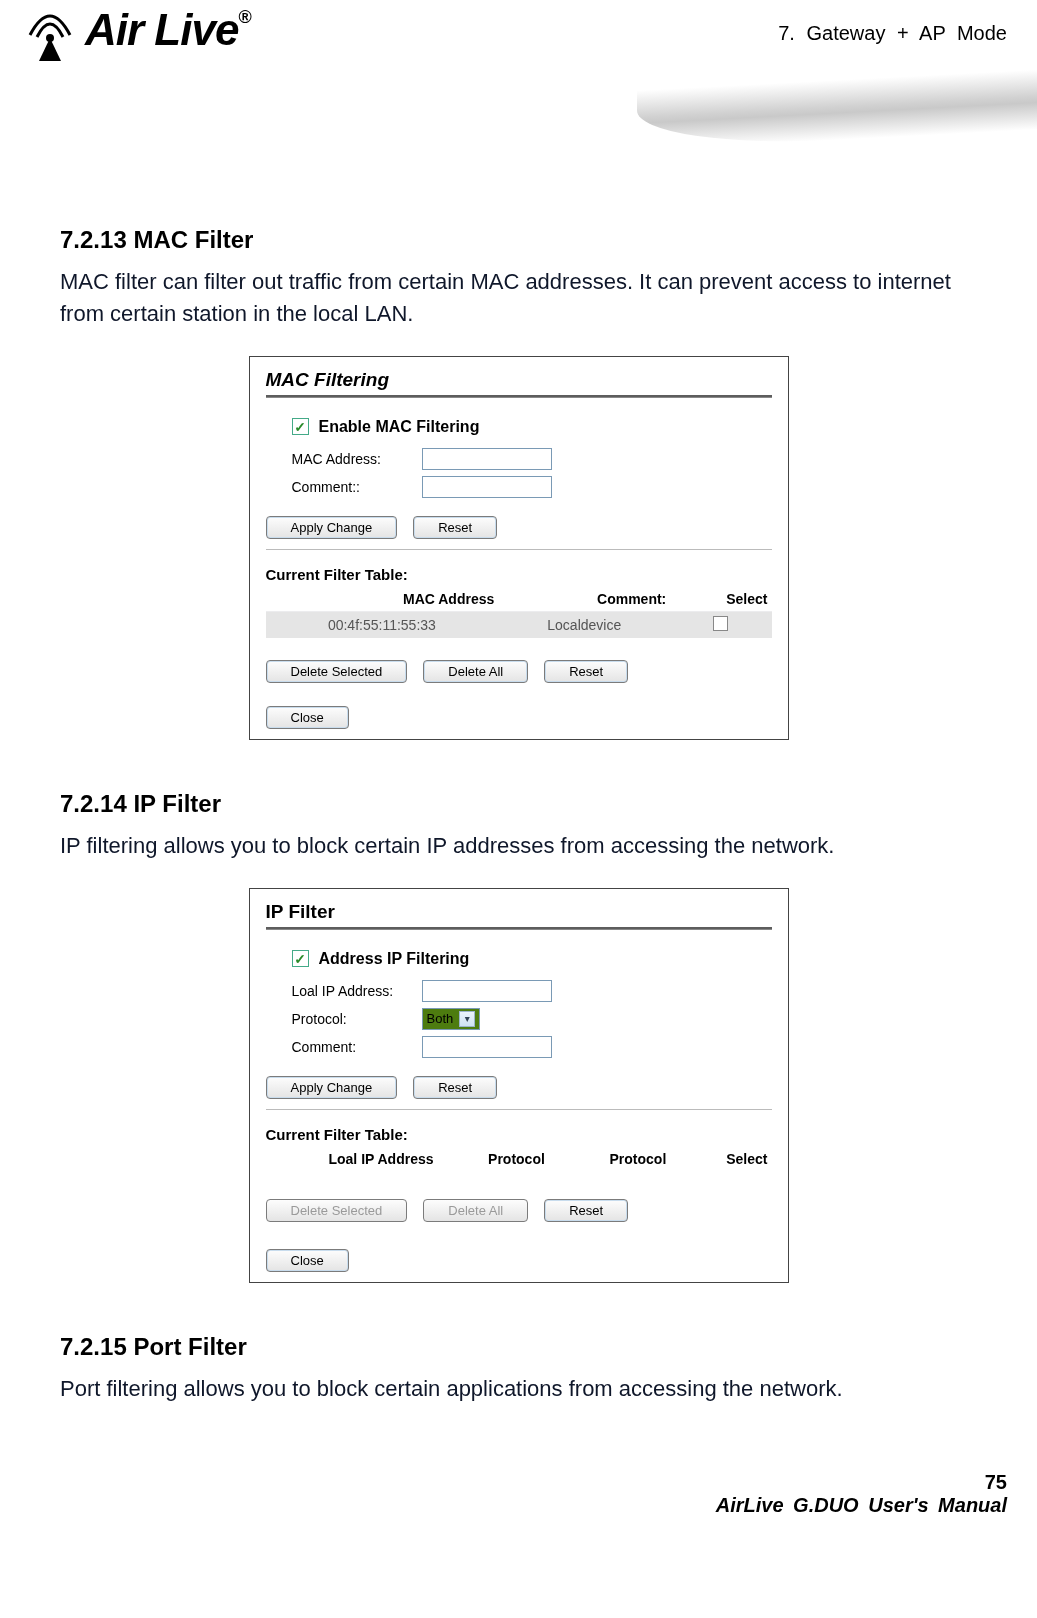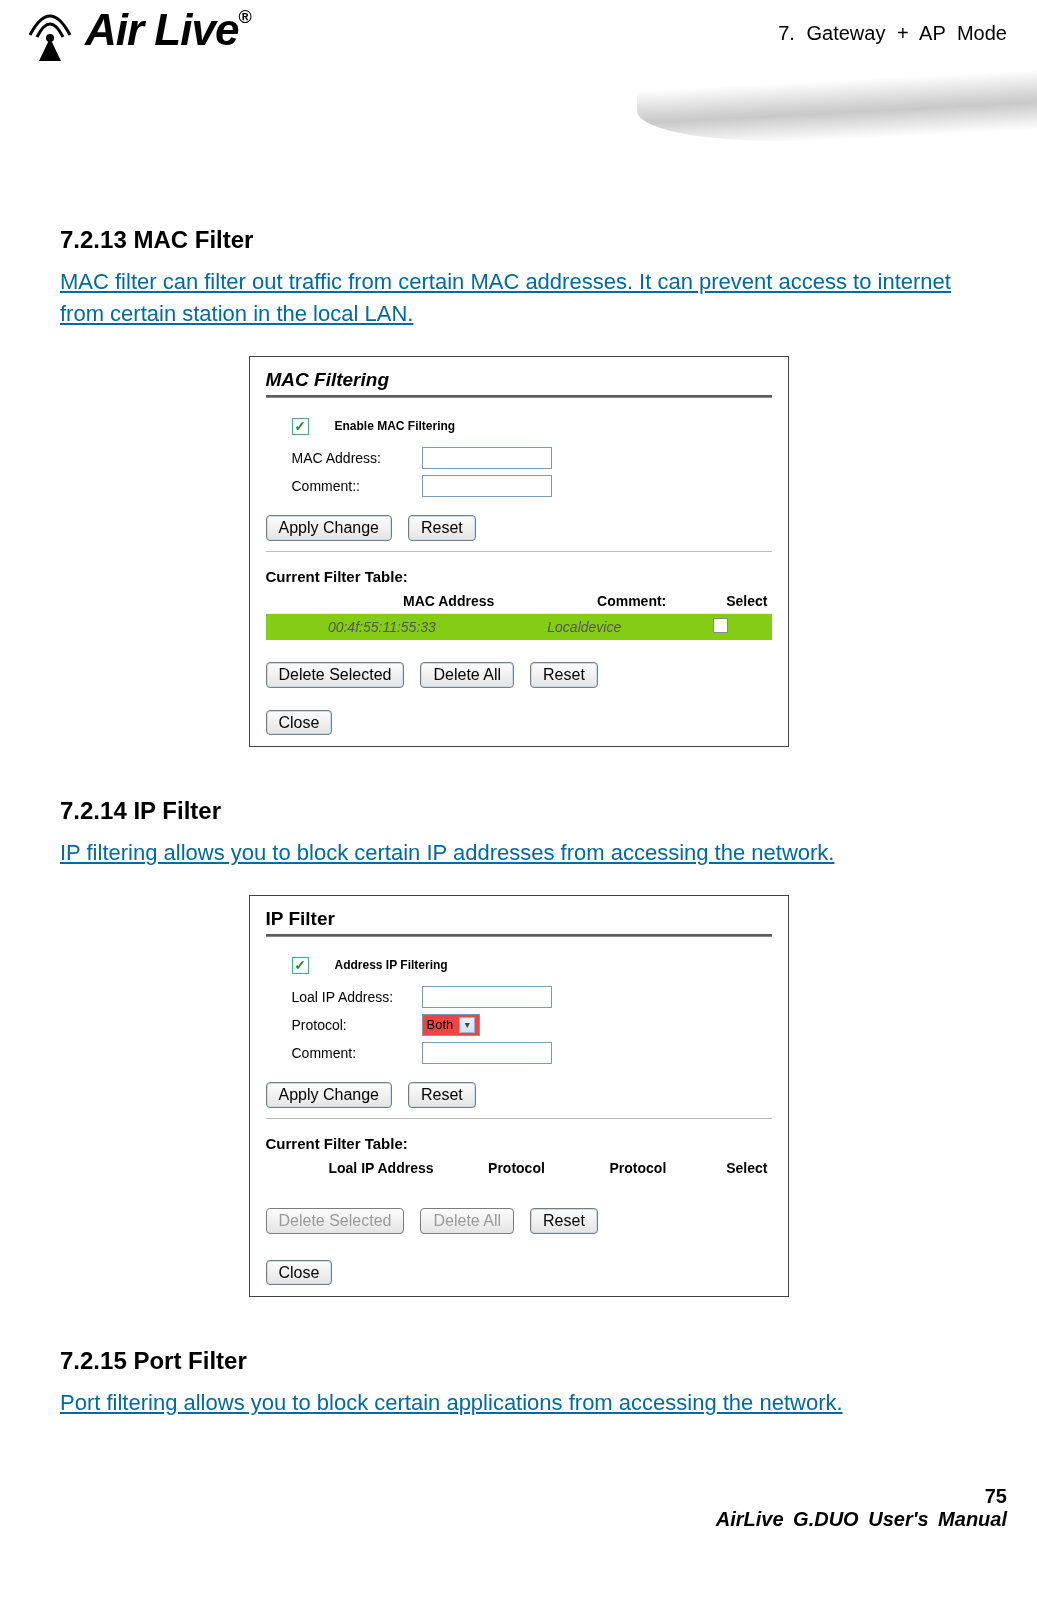--- a/index.html
+++ b/index.html
@@ -54,22 +54,21 @@
   }
   h2.section {
     font-size: 24px;
     font-weight: bold;
     margin: 46px 0 12px 0;
   }
   p.body {
     font-size: 22px;
     line-height: 1.45;
     margin: 12px 0 26px 0;
-    color: #0369a1;
-    text-decoration: underline;
+    color: #0f172a;
   }
   .panel {
     border: 1px solid #444;
     background: #fff;
     margin: 0 auto 50px auto;
     font-family: Verdana, Arial, sans-serif;
     font-size: 14px;
     color: #000;
   }
   .panel-inner { padding: 12px 16px 14px 16px; }
@@ -83,58 +82,58 @@
     border: 0;
     border-top: 2px solid #5d5d5d;
     margin: 2px 0 0 0;
   }
   .hr-thin {
     border: 0;
     border-top: 1px solid #888;
     margin: 0 0 14px 0;
   }
   .form-area { padding: 6px 0 0 26px; }
-  .chk-row { display: flex; align-items: center; gap: 26px; font-weight: bold; font-size: 12px; margin-bottom: 12px; }
+  .chk-row { display: flex; align-items: center; gap: 10px; font-weight: bold; font-size: 16px; margin-bottom: 12px; }
   .chk {
     width: 17px; height: 17px; border: 1px solid #4a8; background: #fff; display: inline-flex; align-items: center; justify-content: center; font-size: 14px; color: #2a8a2a; font-weight: bold;
   }
   .chk::after { content: "\2713"; }
   .field-row { display: flex; align-items: center; margin: 6px 0; }
   .field-row label { width: 130px; font-size: 14px; }
   .text-input {
     border: 1px solid #7a9ab5; height: 22px; width: 130px; background: #fff;
   }
   .select {
-    border: 1px solid #7a9ab5; height: 22px; background: #ef4444; display: inline-flex; align-items: center; padding: 0 4px; gap: 6px; font-size: 13px;
+    border: 1px solid #7a9ab5; height: 22px; background: #4d7c0f; display: inline-flex; align-items: center; padding: 0 4px; gap: 6px; font-size: 13px;
   }
   .select-caret {
     width: 16px; height: 16px; border: 1px solid #9bb4cc; background: linear-gradient(#eaf3fb,#cfe3f4); display: inline-flex; align-items: center; justify-content: center; font-size: 10px; color: #345;
   }
   .btn-row { margin: 18px 0 8px 0; display: flex; gap: 16px; }
   .btn {
     border: 1px solid #7b7b7b;
     border-radius: 4px;
     background: linear-gradient(#fdfdfd, #e4e4e4);
-    padding: 3px 12px;
-    font-size: 16px;
+    padding: 3px 24px;
+    font-size: 13px;
     font-family: Verdana, Arial, sans-serif;
     box-shadow: 0 0 0 1px #c8dced inset;
   }
   .btn.disabled {
     color: #9a9a9a;
     box-shadow: none;
   }
   .sep { border:0; border-top:1px solid #bbb; margin: 10px 0 16px 0; }
   .tbl-title { font-weight: bold; font-size: 15px; margin-bottom: 4px; }
   table.filter {
     width: 100%; border-collapse: collapse; text-align: center; font-size: 14px;
   }
   table.filter th { font-weight: bold; padding: 4px; text-align: right; }
   table.filter td.datacell {
-    background: #84cc16; color: #555; padding: 4px; border-top: 1px solid #ececee; font-style: italic;
+    background: #e5e5e5; color: #555; padding: 4px; border-top: 1px solid #ececee;
   }
   .sel-box {
     width: 15px; height: 15px; border: 1px solid #888; background: #fff; display: inline-block;
   }
   .panel1 { width: 540px; }
   .panel2 { width: 540px; }
   .footer {
     display: flex;
     justify-content: flex-end;
     align-items: flex-end;

